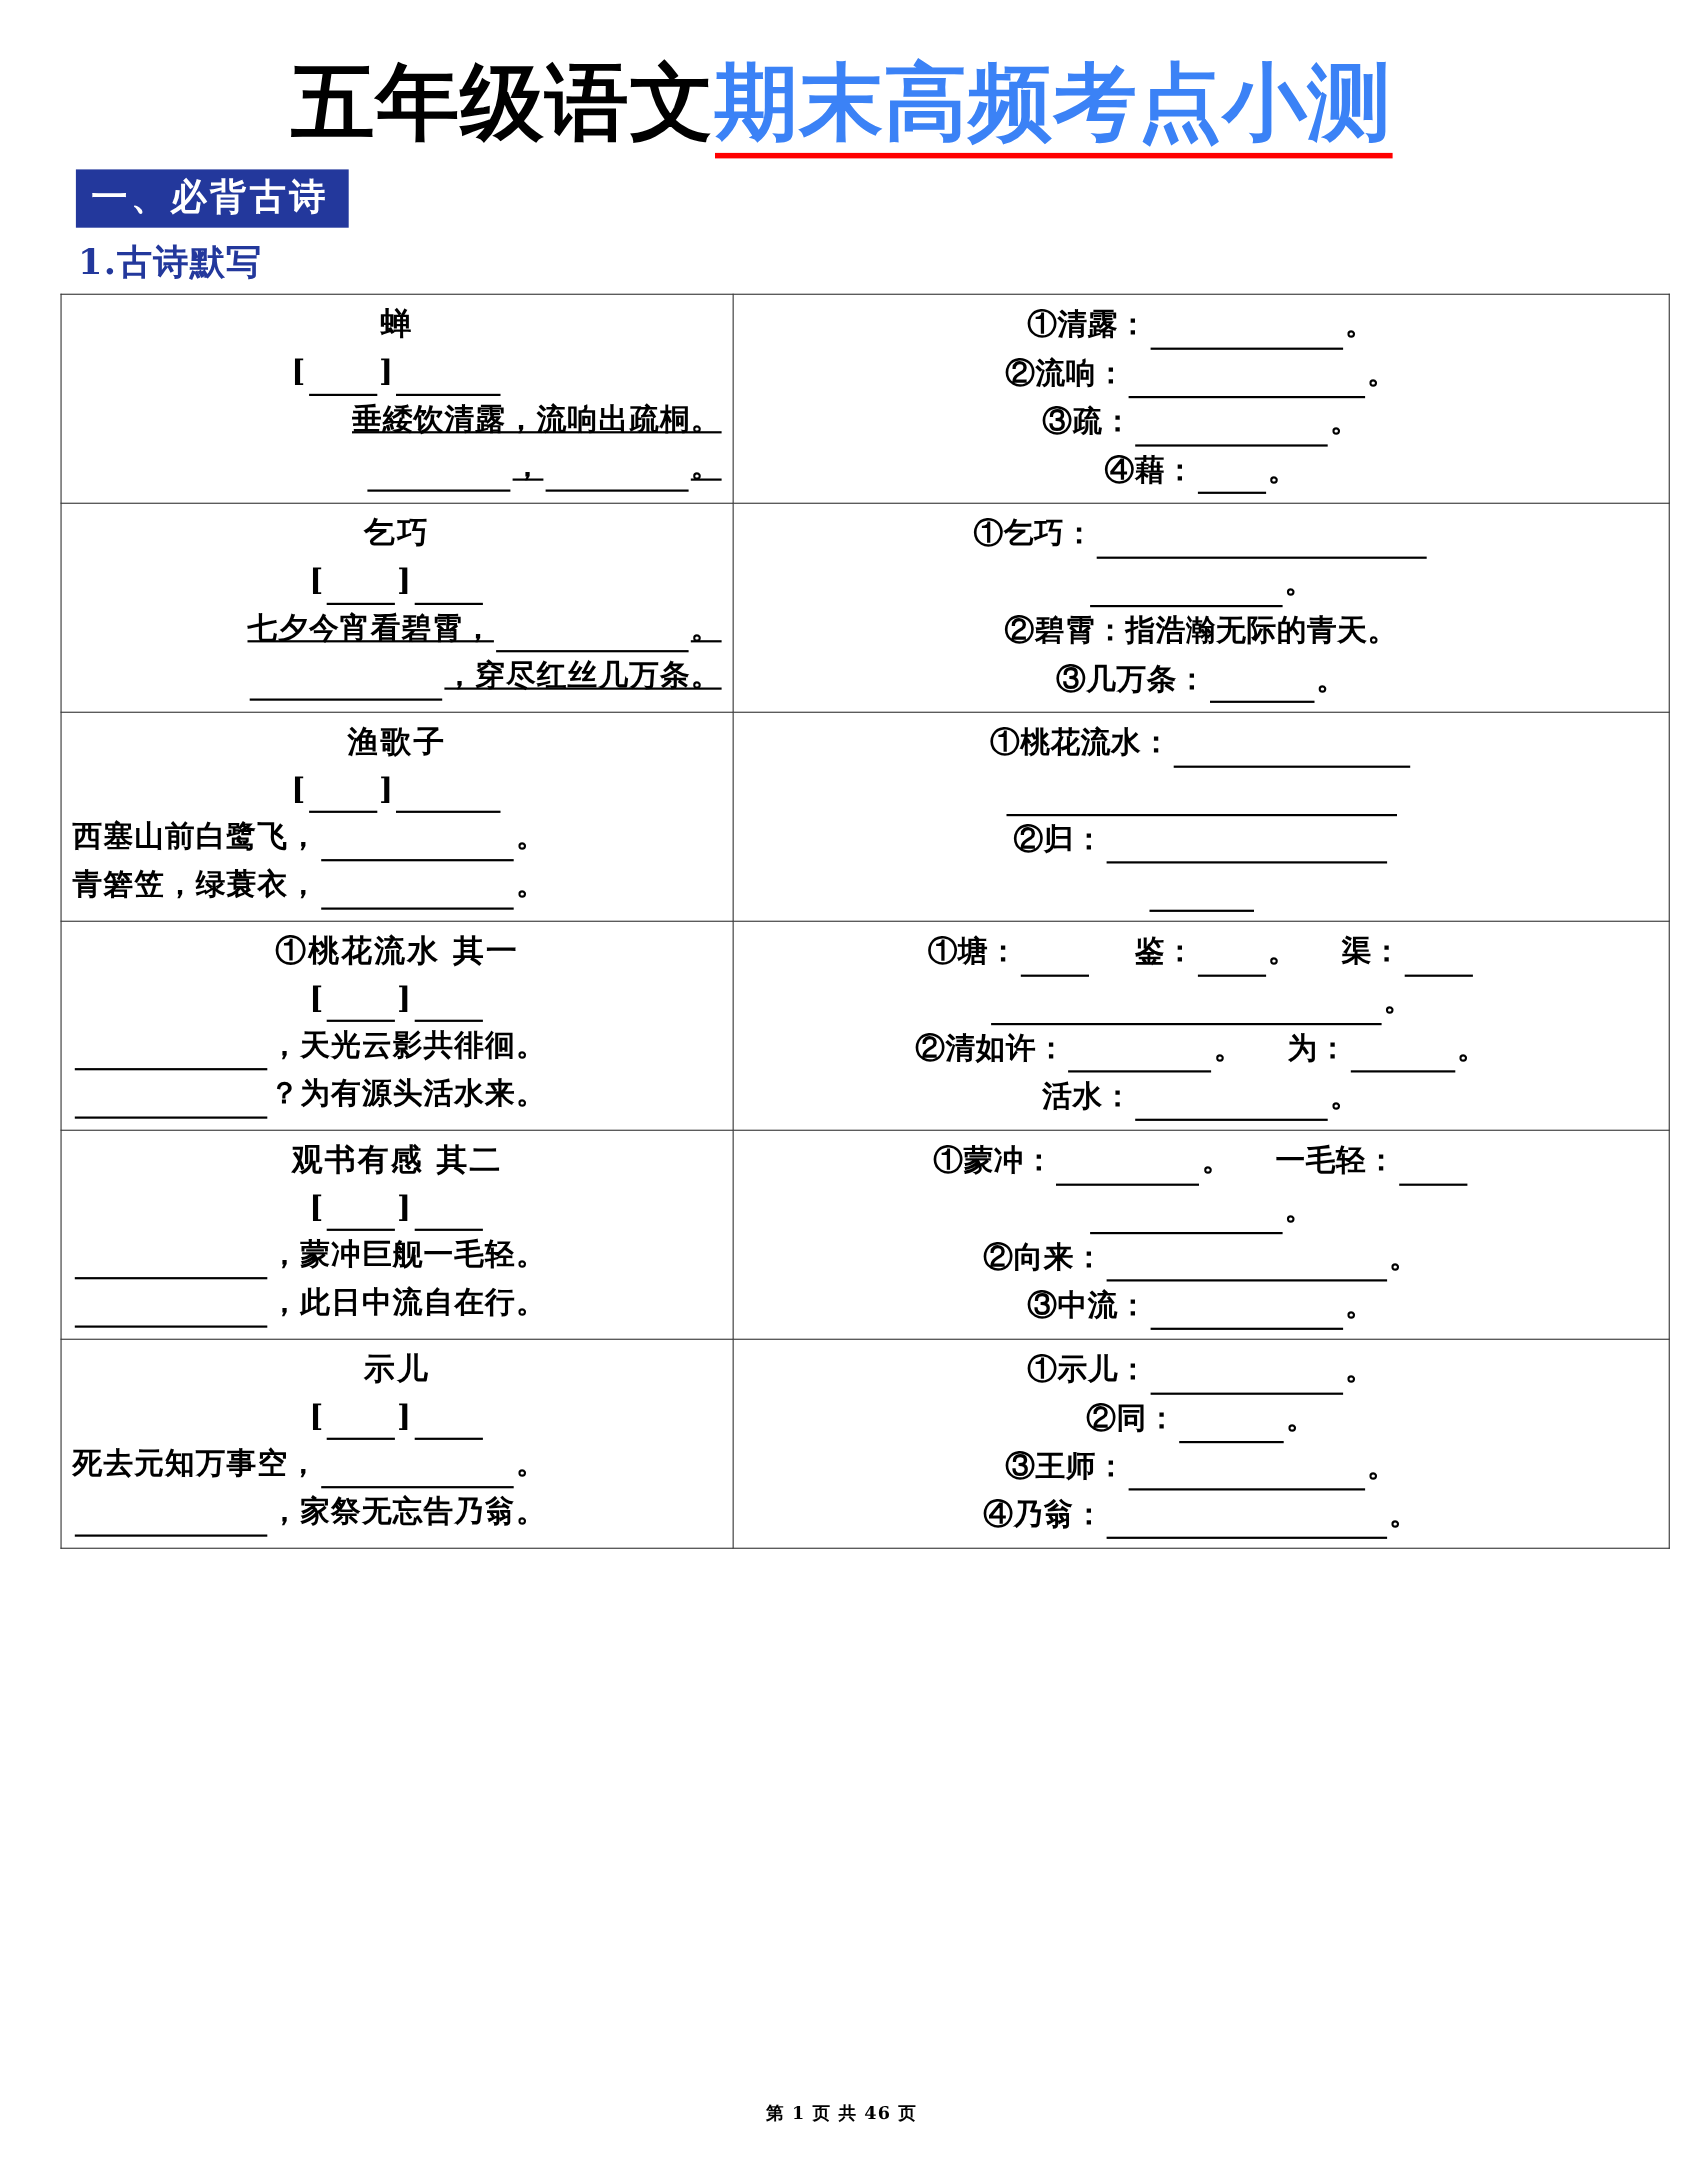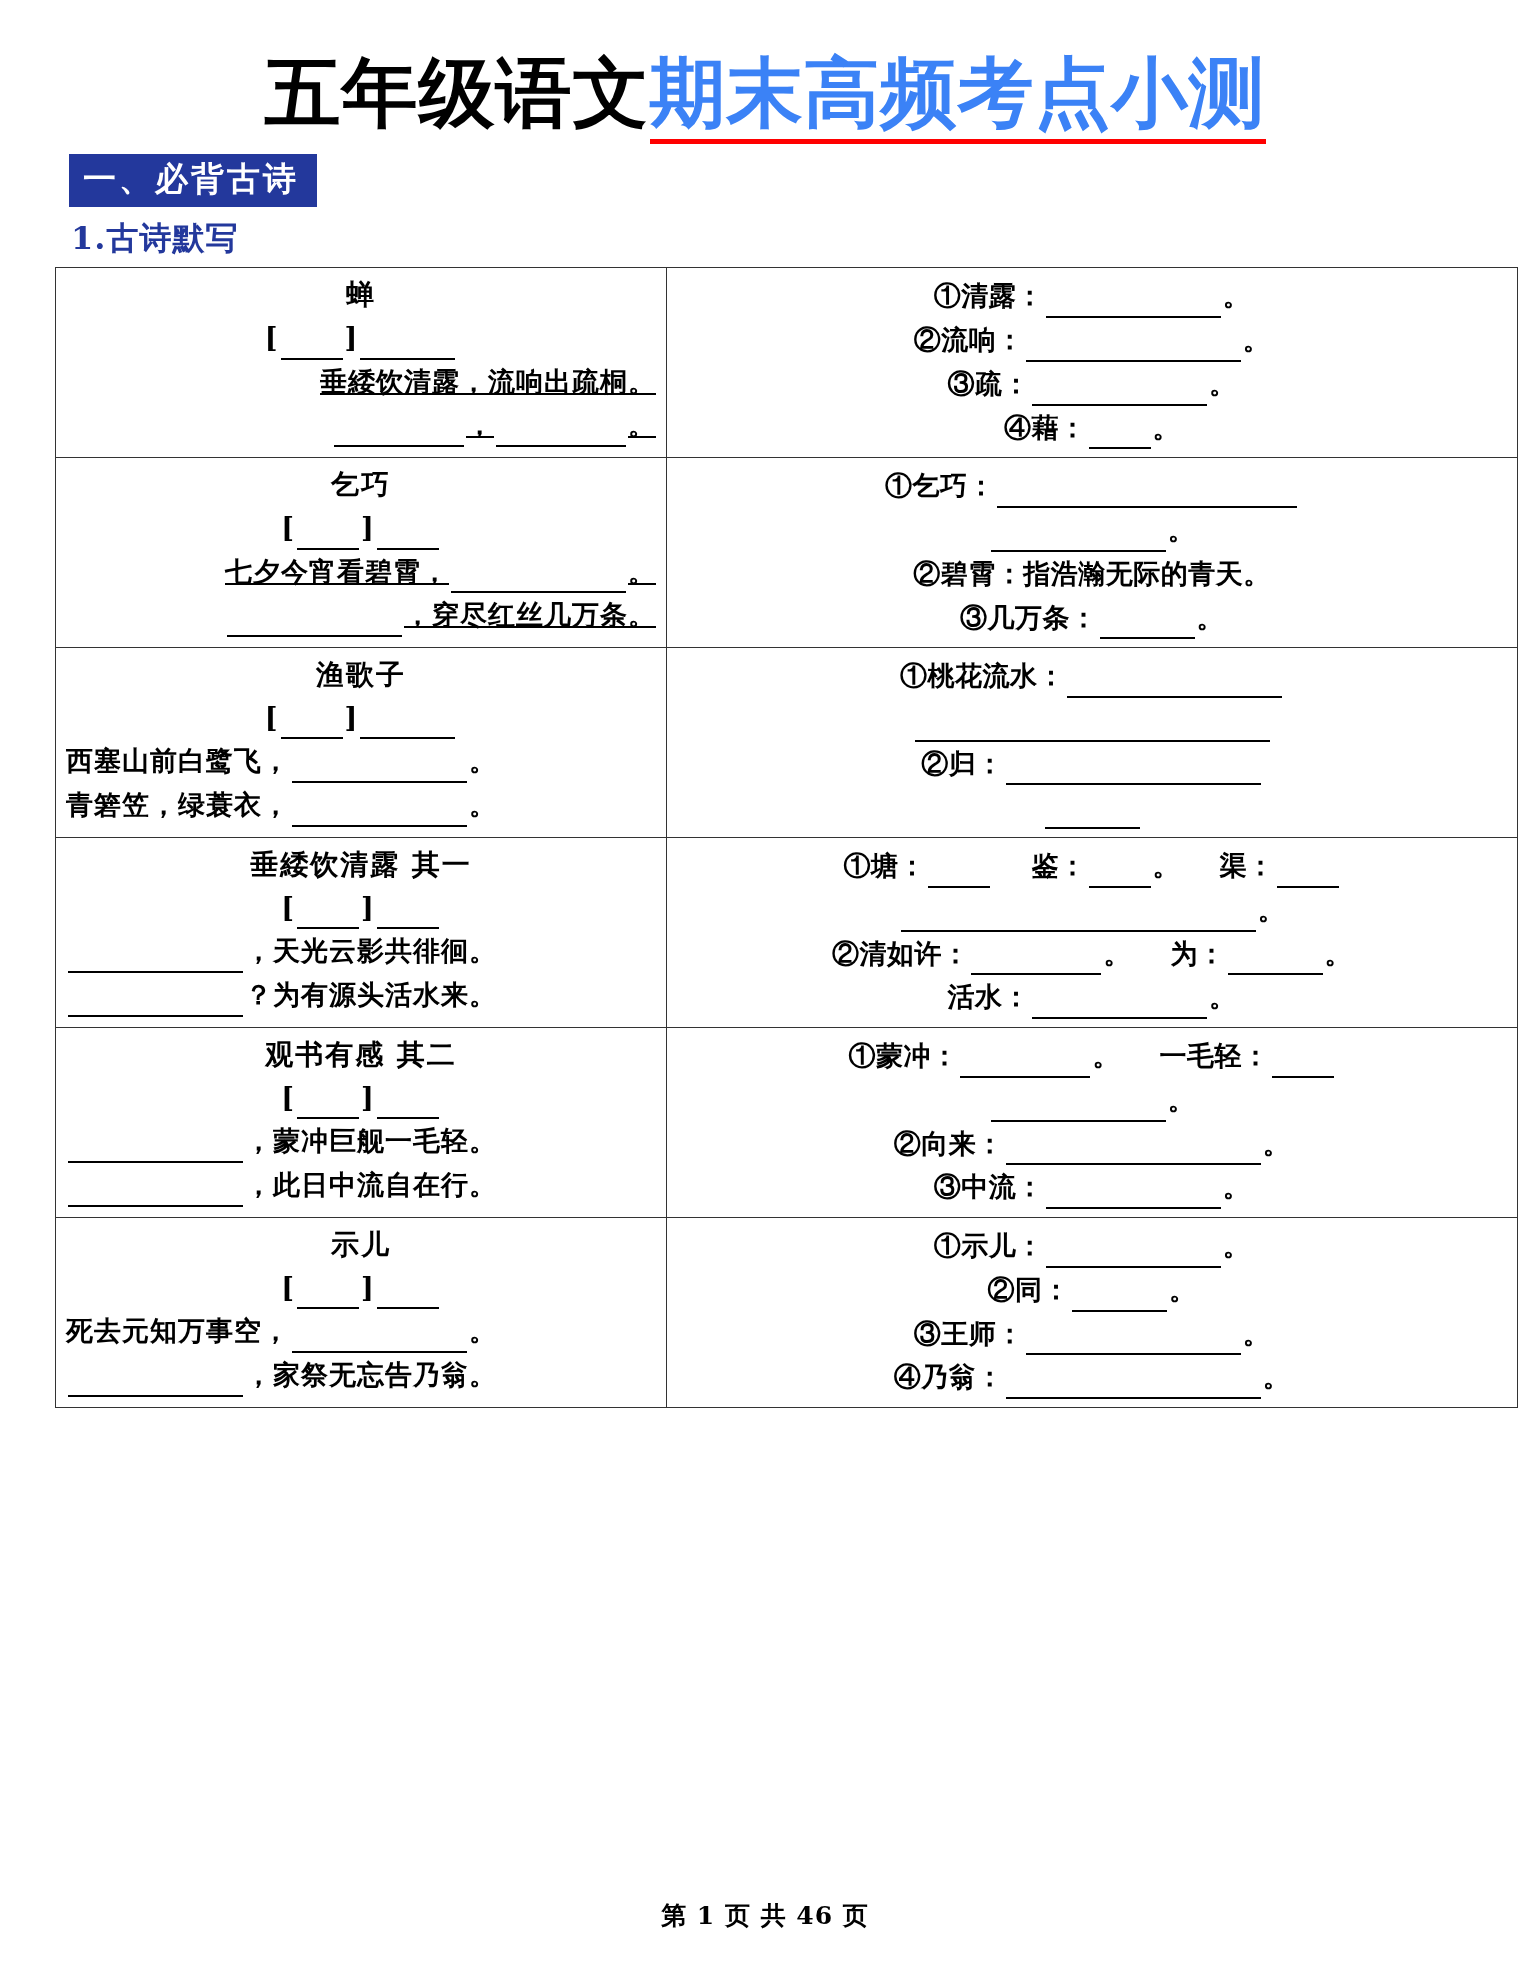--- a/index.html
+++ b/index.html
@@ -132,21 +132,21 @@
   .b-xxl { width: 300px; }
   .b-3xl { width: 355px; }
 
   
   .footer {
     position: absolute;
     left: 0;
     right: 0;
     bottom: 48px;
     text-align: center;
-    font-size: 25px;
+    font-size: 16px;
     font-weight: bold;
     letter-spacing: 1px;
     color: #000000;
   }
 </style>
 </head>
 <body>
 
 <div class="page">
 
@@ -199,21 +199,21 @@
           </td>
           <td class="right-cell">
             <div class="note-line">①桃花流水：<span class="blank b-l"></span></div>
             <div class="note-line"><span class="blank b-3xl"></span></div>
             <div class="note-line">②归：<span class="blank b-xl"></span></div>
             <div class="note-line"><span class="blank b-xs"></span></div>
           </td>
         </tr>
         <tr>
           <td class="left-cell">
-            <div class="poem-title">垂緌饮清露 其一</div>
+            <div class="poem-title">①桃花流水 其一</div>
             <div class="poem-author">[<span class="blank b-xxs"></span>]<span class="blank b-xxs"></span></div>
             <div class="poem-line"><span class="blank b-m"></span>，天光云影共徘徊。</div>
             <div class="poem-line"><span class="blank b-m"></span>？为有源头活水来。</div>
           </td>
           <td class="right-cell">
             <div class="note-line">①塘：<span class="blank b-xxs"></span>&nbsp;&nbsp;&nbsp;&nbsp;鉴：<span class="blank b-xxs"></span>。&nbsp;&nbsp;&nbsp;&nbsp;渠：<span class="blank b-xxs"></span></div>
             <div class="note-line"><span class="blank b-3xl"></span>。</div>
             <div class="note-line">②清如许：<span class="blank b-s"></span>。&nbsp;&nbsp;&nbsp;&nbsp;为：<span class="blank b-xs"></span>。</div>
             <div class="note-line">活水：<span class="blank b-m"></span>。</div>
           </td>

